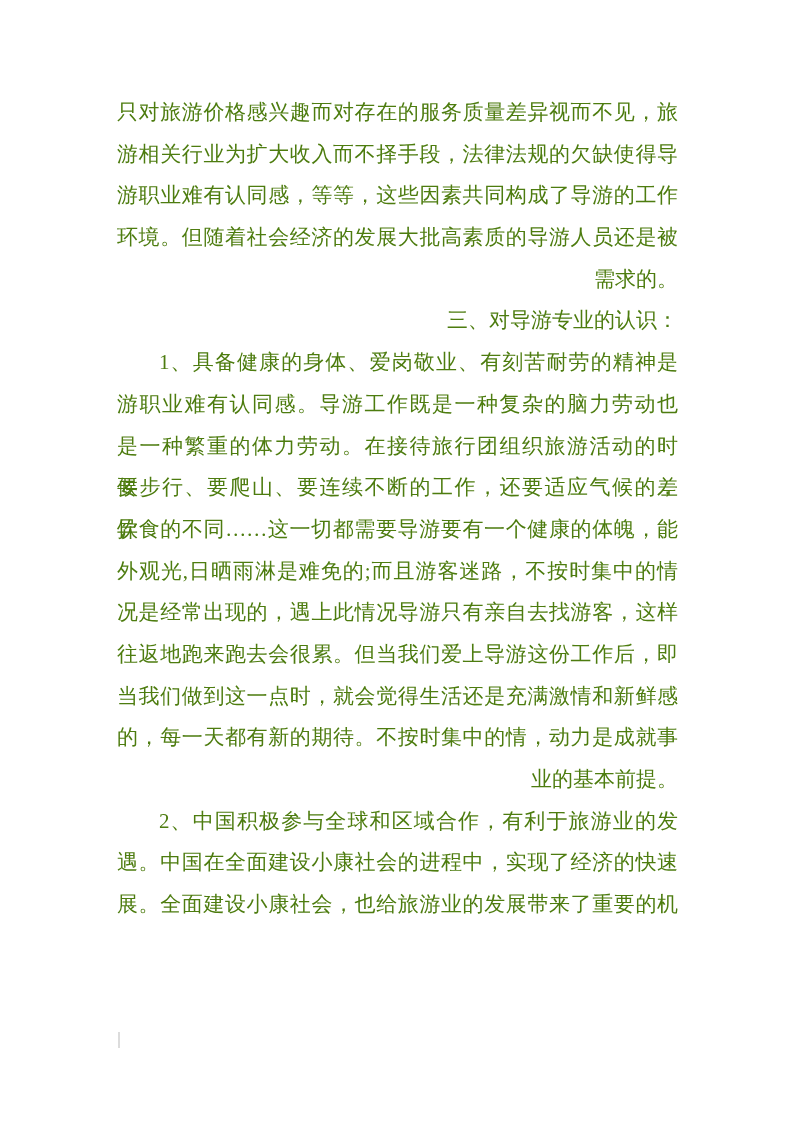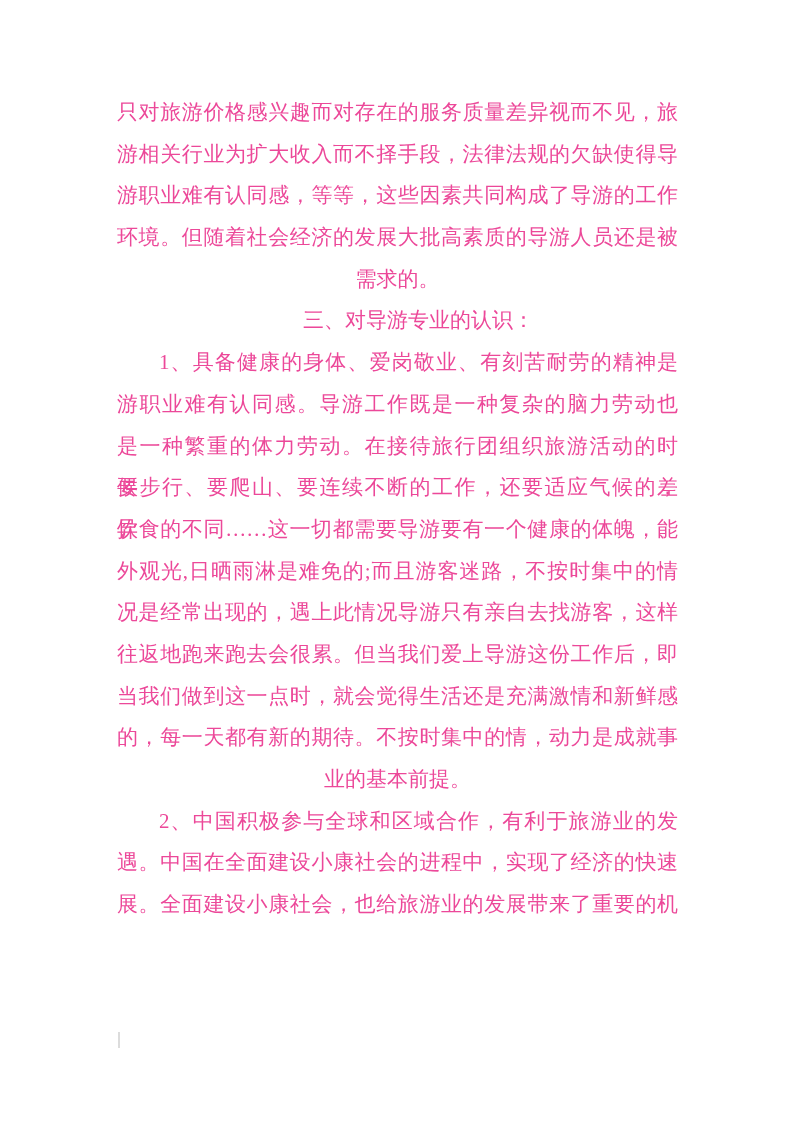--- a/index.html
+++ b/index.html
@@ -32,21 +32,21 @@
     line-height: 41.7px;
   }
   .para {
     margin: 0;
     padding: 0;
   }
   .line {
     height: 41.7px;
     overflow: visible;
     white-space: nowrap;
-    text-align: center;
+    text-align: right;
   }
   .line.fill {
     white-space: normal;
     text-align: justify;
     text-align-last: justify;
     text-justify: inter-character;
     word-break: break-all;
   }
   .line.indent {
     padding-left: 42px;
@@ -56,21 +56,21 @@
     left: 118px;
     top: 1032px;
     width: 2px;
     height: 16px;
   }
 </style>
 </head>
 <body>
 
 <div class="doc-page">
-  <div class="text-body" id="text-body" style="color: #ec4899;">
+  <div class="text-body" id="text-body" style="color: #4d7c0f;">
       <div class="para">
         <div class="line fill">只对旅游价格感兴趣而对存在的服务质量差异视而不见，旅</div>
         <div class="line fill">游相关行业为扩大收入而不择手段，法律法规的欠缺使得导</div>
         <div class="line fill">游职业难有认同感，等等，这些因素共同构成了导游的工作</div>
         <div class="line fill">环境。但随着社会经济的发展大批高素质的导游人员还是被</div>
         <div class="line">需求的。</div>
       </div>
       <div class="para">
         <div class="line indent">三、对导游专业的认识：</div>
       </div>

